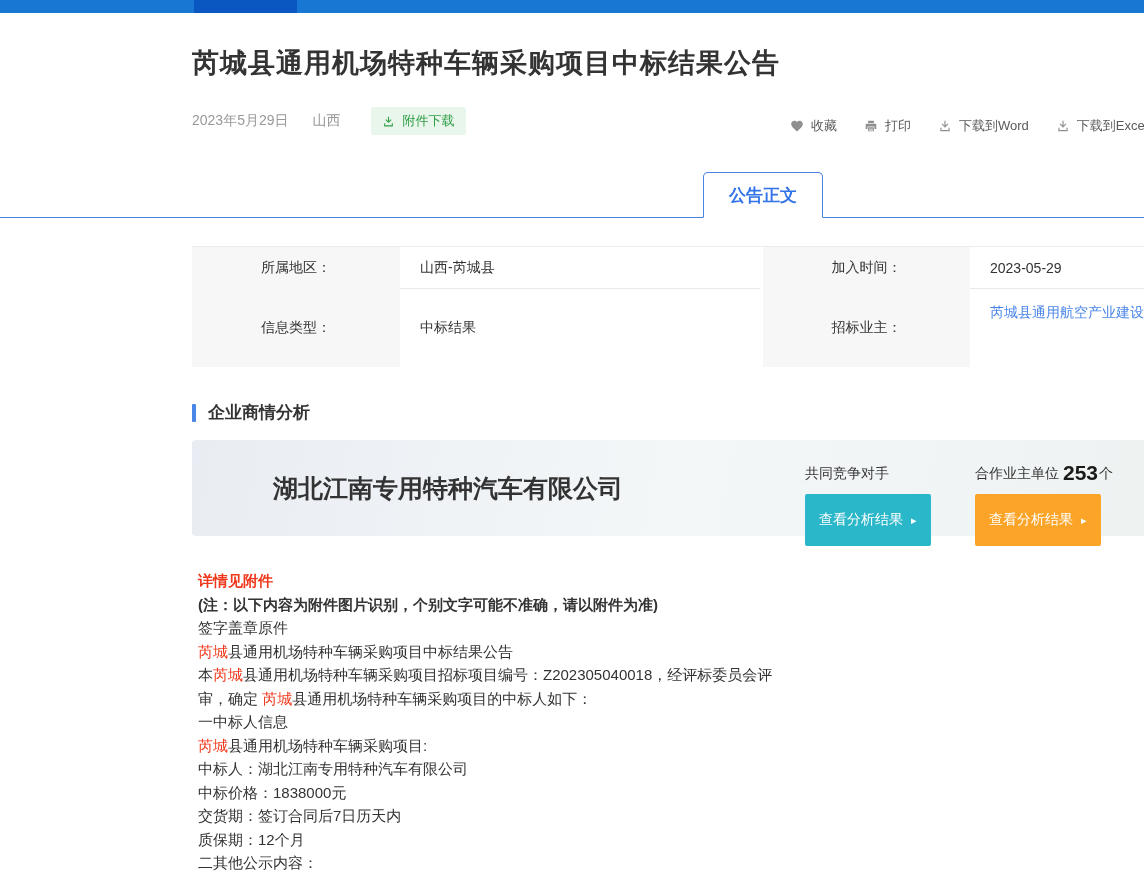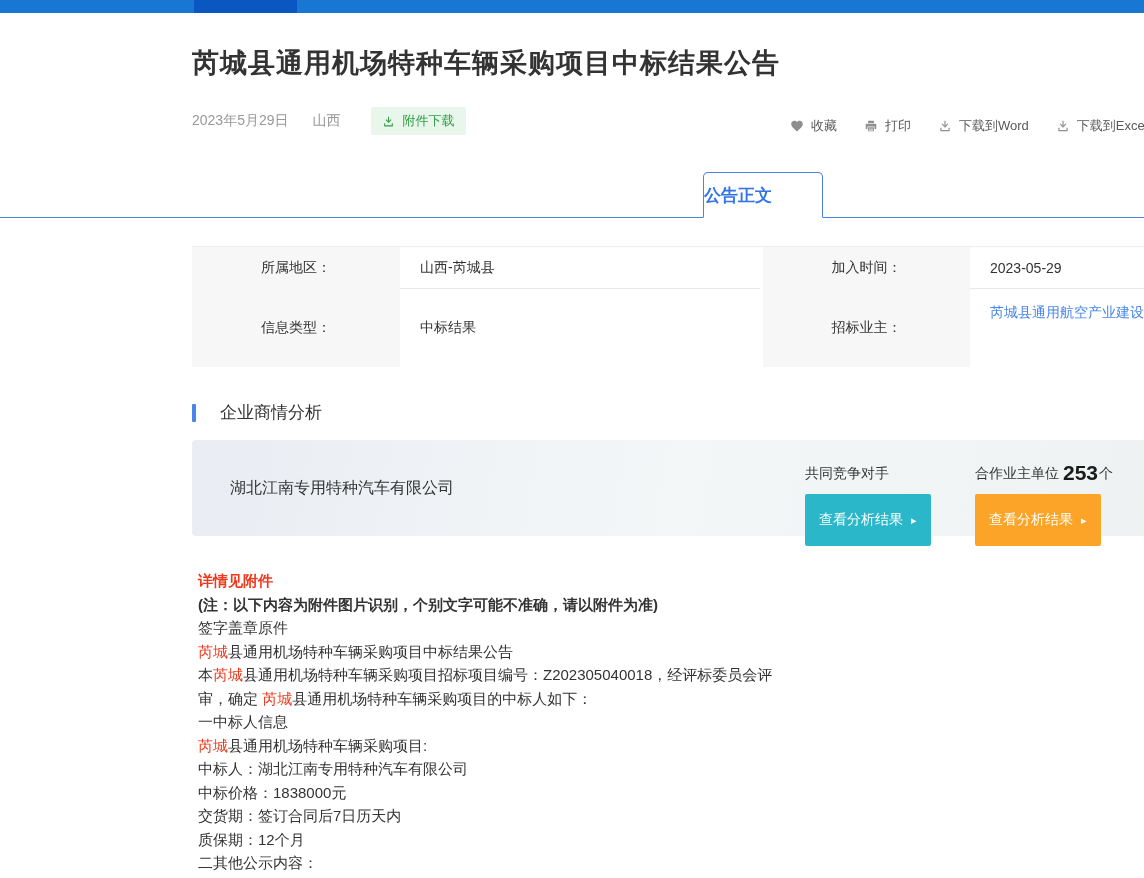--- a/index.html
+++ b/index.html
@@ -20,39 +20,39 @@
   .attach-btn{margin-left:30px;display:inline-flex;align-items:center;gap:8px;background:var(--green-bg,#e9f6ec);color:var(--green-text,#2f9e45);border:none;font-size:13px;padding:5px 11px;border-radius:2px;cursor:pointer;font-family:inherit;}
   .attach-btn svg{width:13px;height:13px;fill:currentColor;}
 
   .actions{position:absolute;left:790px;top:104px;display:flex;align-items:center;gap:27px;white-space:nowrap;}
   .action{display:inline-flex;align-items:center;gap:7px;background:none;border:none;color:#595959;font-size:13px;cursor:pointer;padding:0;font-family:inherit;justify-content:center;}
   .action svg{width:14px;height:14px;fill:#8f8f8f;}
 
   .tab-strip{margin-top:36px;height:47px;position:relative;border-bottom:1px solid var(--line-blue,#4a82e0);width:1270px;}
   .tab{position:absolute;left:703px;bottom:-1px;width:120px;height:46px;background:#fff;
     border:1px solid var(--line-blue,#4a82e0);border-bottom:1px solid #fff;border-radius:5px 5px 0 0;
-    display:flex;align-items:center;justify-content:flex-start;color:var(--tab-blue,#3273e8);font-size:17px;font-weight:700;cursor:pointer;box-sizing:border-box;}
+    display:flex;align-items:center;justify-content:center;color:var(--tab-blue,#3273e8);font-size:17px;font-weight:700;cursor:pointer;box-sizing:border-box;}
 
   .info-table{margin:28px 0 0 192px;width:1078px;display:grid;
     grid-template-columns:208px 360px 210px 300px;grid-template-rows:42px 78px;border-top:1px solid #ececec;}
   .cell-label{background:#f7f7f7;display:flex;align-items:center;justify-content:center;font-size:14px;color:#333;}
   .cell-label.sep{border-left:3px solid #fff;}
   .cell-value{display:flex;align-items:center;padding-left:20px;font-size:14px;color:#333;}
   .cell-value.r1{border-bottom:1px solid #e9e9e9;}
   .cell-value.top{align-items:flex-start;padding-top:15px;}
   .link{color:var(--link,#4a86e8);text-decoration:none;cursor:pointer;white-space:nowrap;}
 
   .section-header{margin:34px 0 0 192px;display:flex;align-items:center;}
   .section-bar{width:4px;height:18px;background:var(--section-bar,#4a86e8);border-radius:1px;}
-  .section-title{margin-left:24px;font-size:17px;font-weight:400;color:#333;}
+  .section-title{margin-left:12px;font-size:17px;font-weight:700;color:#333;}
 
   .company-card{margin:16px 0 0 192px;width:1078px;height:96px;border-radius:4px;
     background:linear-gradient(100deg,#e9edf3 0%,#f4f7f8 45%,#ecf1f0 100%);
     position:relative;display:flex;align-items:center;padding-left:38px;box-sizing:border-box;}
-  .company-name{font-size:16px;font-weight:400;color:#333;}
+  .company-name{font-size:25px;font-weight:700;color:#333;margin-left:43px;}
   .analysis-group{position:absolute;top:26px;}
   .g1{left:613px;}
   .g2{left:783px;}
   .group-label{font-size:14px;color:#333;height:17px;display:flex;align-items:flex-end;}
   .count{font-size:21px;font-weight:700;color:#1a1a1a;margin:0 1px 0 4px;line-height:1;}
   .analysis-btn{margin-top:11px;display:inline-flex;align-items:center;border:none;color:#fff;font-size:14px;padding:17px 14px;border-radius:2px;cursor:pointer;font-family:inherit;}
   .analysis-btn.teal{background:var(--teal,#2ab7c9);}
   .analysis-btn.orange{background:var(--orange,#fba427);}
   .arr{font-size:11px;margin-left:8px;}
 

